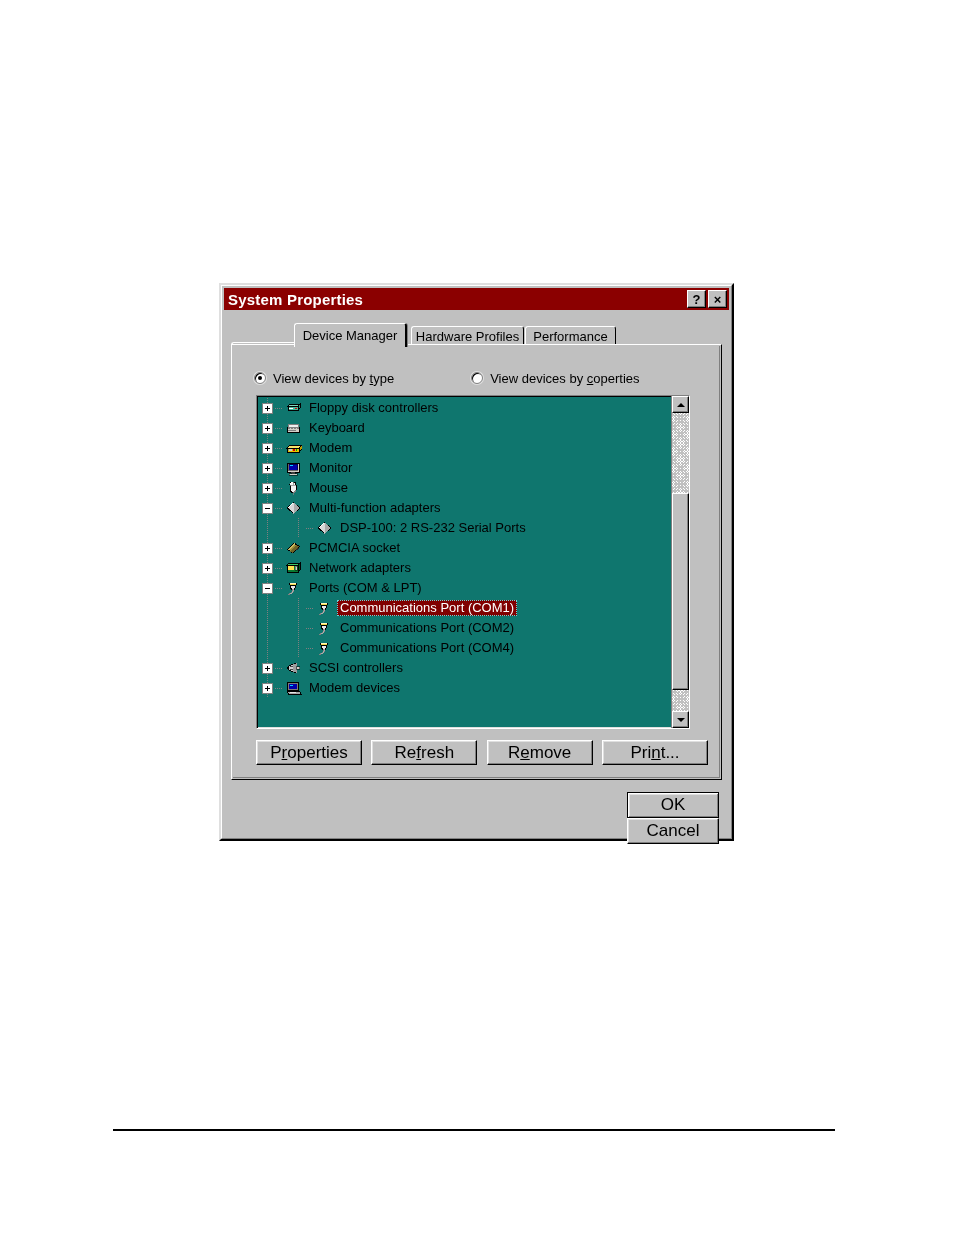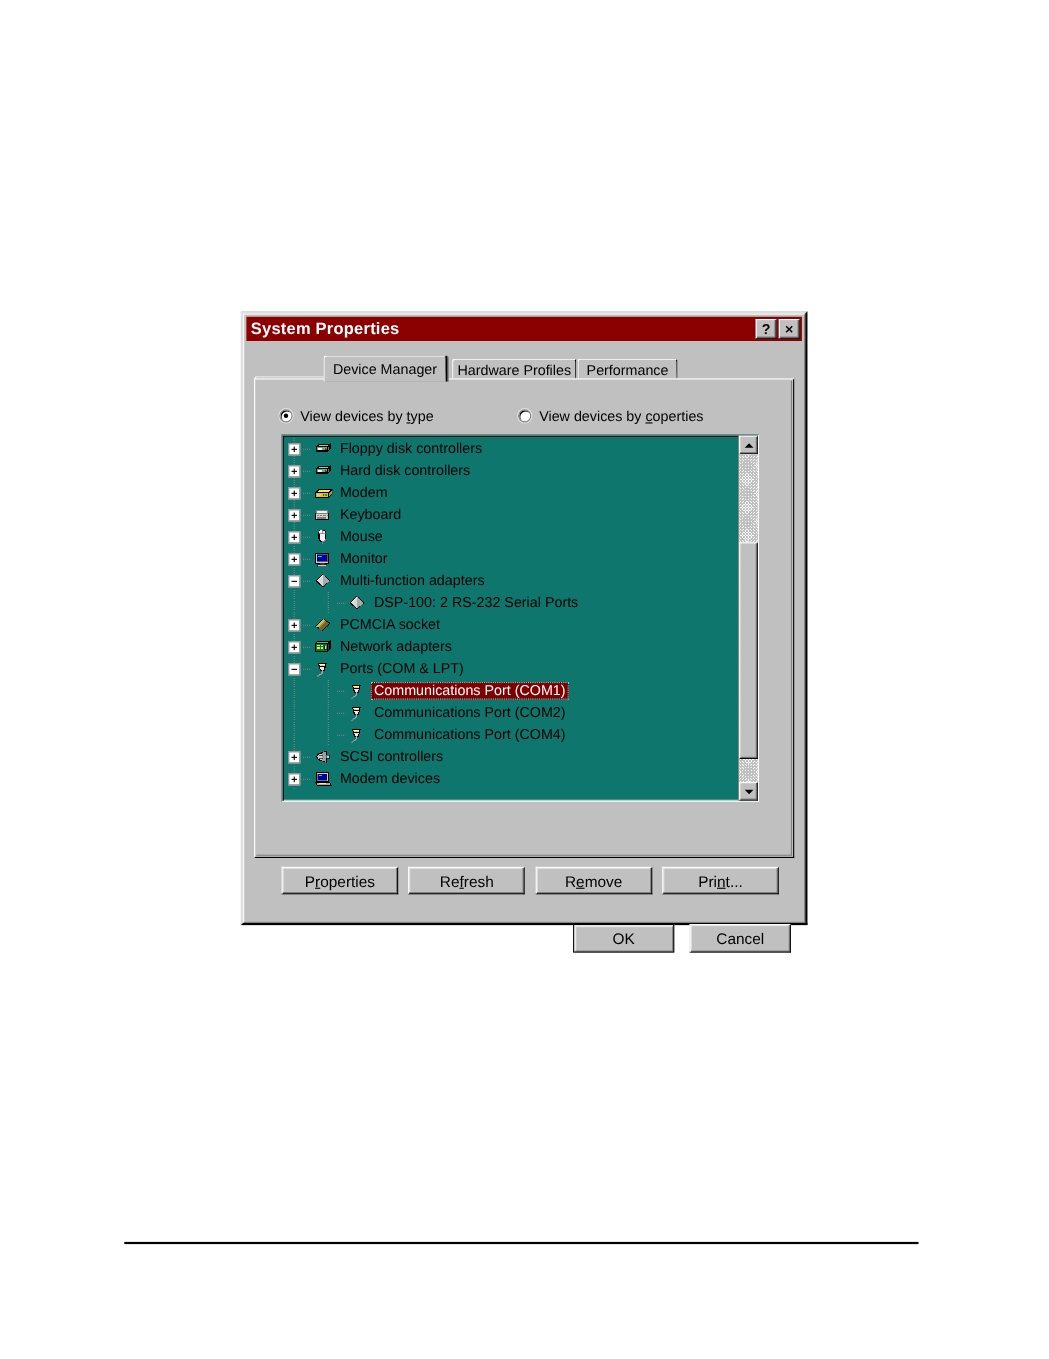--- a/index.html
+++ b/index.html
@@ -338,46 +338,46 @@
   
   .btn {
     background: #c0c0c0;
     box-sizing: border-box;
     border-top: 1px solid #ffffff;
     border-left: 1px solid #ffffff;
     border-right: 1px solid #000000;
     border-bottom: 1px solid #000000;
     box-shadow: inset -1px -1px 0 #808080, inset 1px 1px 0 #dfdfdf;
     font-family: "Liberation Sans", sans-serif;
-    font-size: 14px;
+    font-size: 17px;
     color: #000000;
     display: flex;
     align-items: center;
     justify-content: center;
     white-space: nowrap;
-    margin-top: 48px;
   }
   .action-row {
     position: absolute;
     left: 24px;
     top: 395px;
     width: 452px;
     height: 25px;
     display: flex;
     justify-content: space-between;
   }
   .action-row .btn { width: 106px; height: 25px; }
 
   
   .bottom-row {
     position: absolute;
     right: 13px;
     top: 507px;
     display: flex;
-    gap: 14px;
+    gap: 0;
+    flex-direction: column;
   }
   .bottom-row .btn { width: 92px; height: 26px; }
   .btn.default {
     border: 1px solid #000000;
     box-shadow: inset 1px 1px 0 #ffffff, inset -1px -1px 0 #808080,
                 inset 2px 2px 0 #dfdfdf;
   }
   u { text-decoration: underline; }
 </style>
 </head>
@@ -431,88 +431,74 @@
                 <circle cx="11" cy="8.5" r="1" fill="#d00"></circle>
               </svg></span>
             <span class="label-text">Floppy disk controllers</span>
           </div>
           <div class="tree-row">
             <span class="vdot" style="left: 10px;"></span>
             <span class="indent" style="width: 5px;"></span>
             <span class="expander plus"></span>
             <span class="dotline"></span>
             <span class="icon"><svg width="17" height="16" viewBox="0 0 17 16" shape-rendering="crispEdges">
-                <path d="M3 6h10v4H3z" fill="#4ab89a" stroke="#000"></path>
-                <path d="M3 6l2-2h10l-2 2z" fill="#7fd8bd" stroke="#000"></path>
-                <path d="M13 6l2-2v4l-2 2z" fill="#2e8f74" stroke="#000"></path>
-                <rect x="4" y="7.5" width="4" height="1.5" fill="#fff"></rect>
-                <circle cx="11" cy="8.5" r="1" fill="#d00"></circle>
-              </svg></span>
-            <span class="label-text">Hard disk controllers</span>
-          </div>
-          <div class="tree-row">
-            <span class="vdot" style="left: 10px;"></span>
-            <span class="indent" style="width: 5px;"></span>
-            <span class="expander plus"></span>
-            <span class="dotline"></span>
-            <span class="icon"><svg width="17" height="16" viewBox="0 0 17 16" shape-rendering="crispEdges">
-                <path d="M2 8h12v4H2z" fill="#e8c300" stroke="#000"></path>
-                <path d="M2 8l3-3h12l-3 3z" fill="#f7e36a" stroke="#000"></path>
-                <path d="M14 8l3-3v4l-3 3z" fill="#bb9c00" stroke="#000"></path>
-                <rect x="3.5" y="9.2" width="3" height="1.6" fill="#fff" stroke="#808080" stroke-width=".4"></rect>
-                <circle cx="9" cy="10" r=".9" fill="#d00"></circle>
-                <circle cx="11.5" cy="10" r=".9" fill="#0a0"></circle>
-              </svg></span>
-            <span class="label-text">Modem</span>
-          </div>
-          <div class="tree-row">
-            <span class="vdot" style="left: 10px;"></span>
-            <span class="indent" style="width: 5px;"></span>
-            <span class="expander plus"></span>
-            <span class="dotline"></span>
-            <span class="icon"><svg width="17" height="16" viewBox="0 0 17 16" shape-rendering="crispEdges">
                 <path d="M2 7h12v5H2z" fill="#d4d0c8" stroke="#000"></path>
                 <path d="M3 4h10v3H3z" fill="#efefef" stroke="#808080"></path>
                 <g fill="#808080">
                   <rect x="3" y="8" width="2" height="1.4"></rect>
                   <rect x="6" y="8" width="2" height="1.4"></rect>
                   <rect x="9" y="8" width="2" height="1.4"></rect>
                   <rect x="12" y="8" width="1.5" height="1.4"></rect>
                   <rect x="3" y="10" width="8" height="1.4"></rect>
                 </g>
               </svg></span>
             <span class="label-text">Keyboard</span>
           </div>
           <div class="tree-row">
             <span class="vdot" style="left: 10px;"></span>
             <span class="indent" style="width: 5px;"></span>
             <span class="expander plus"></span>
             <span class="dotline"></span>
             <span class="icon"><svg width="17" height="16" viewBox="0 0 17 16" shape-rendering="crispEdges">
+                <path d="M2 8h12v4H2z" fill="#e8c300" stroke="#000"></path>
+                <path d="M2 8l3-3h12l-3 3z" fill="#f7e36a" stroke="#000"></path>
+                <path d="M14 8l3-3v4l-3 3z" fill="#bb9c00" stroke="#000"></path>
+                <rect x="3.5" y="9.2" width="3" height="1.6" fill="#fff" stroke="#808080" stroke-width=".4"></rect>
+                <circle cx="9" cy="10" r=".9" fill="#d00"></circle>
+                <circle cx="11.5" cy="10" r=".9" fill="#0a0"></circle>
+              </svg></span>
+            <span class="label-text">Modem</span>
+          </div>
+          <div class="tree-row">
+            <span class="vdot" style="left: 10px;"></span>
+            <span class="indent" style="width: 5px;"></span>
+            <span class="expander plus"></span>
+            <span class="dotline"></span>
+            <span class="icon"><svg width="17" height="16" viewBox="0 0 17 16" shape-rendering="crispEdges">
+                <rect x="2" y="3" width="12" height="9" fill="#d4d0c8" stroke="#000"></rect>
+                <rect x="3.5" y="4.3" width="9" height="6" fill="#0000a8" stroke="#000" stroke-width=".5"></rect>
+                <rect x="4.5" y="5.2" width="3" height="1.2" fill="#00d4ff"></rect>
+                <rect x="6" y="12" width="4" height="2" fill="#808080" stroke="#000" stroke-width=".5"></rect>
+                <rect x="4" y="13.6" width="8" height="1.4" fill="#d4d0c8" stroke="#000" stroke-width=".5"></rect>
+              </svg></span>
+            <span class="label-text">Monitor</span>
+          </div>
+          <div class="tree-row">
+            <span class="vdot" style="left: 10px;"></span>
+            <span class="indent" style="width: 5px;"></span>
+            <span class="expander plus"></span>
+            <span class="dotline"></span>
+            <span class="icon"><svg width="17" height="16" viewBox="0 0 17 16" shape-rendering="crispEdges">
                 <path d="M5 4.5c0-1.6 1.4-2.5 3-2.5s3 .9 3 2.5v5c0 1.7-1.4 2.8-3 2.8s-3-1.1-3-2.8z" fill="#f2f2f2" stroke="#000"></path>
                 <path d="M8 2v3.4M5 5.4h6" stroke="#808080" stroke-width=".7" fill="none"></path>
                 <path d="M8 2c-1.5 0-2.6 1-2.9 2.2" stroke="#fff" fill="none"></path>
                 <path d="M11 9.6c0 1.6-1.4 2.7-3 2.7" stroke="#808080" fill="none"></path>
                 <path d="M8 12.4v2.2" stroke="#808080" stroke-width=".8"></path>
               </svg></span>
             <span class="label-text">Mouse</span>
-          </div>
-          <div class="tree-row">
-            <span class="vdot" style="left: 10px;"></span>
-            <span class="indent" style="width: 5px;"></span>
-            <span class="expander plus"></span>
-            <span class="dotline"></span>
-            <span class="icon"><svg width="17" height="16" viewBox="0 0 17 16" shape-rendering="crispEdges">
-                <rect x="2" y="3" width="12" height="9" fill="#d4d0c8" stroke="#000"></rect>
-                <rect x="3.5" y="4.3" width="9" height="6" fill="#0000a8" stroke="#000" stroke-width=".5"></rect>
-                <rect x="4.5" y="5.2" width="3" height="1.2" fill="#00d4ff"></rect>
-                <rect x="6" y="12" width="4" height="2" fill="#808080" stroke="#000" stroke-width=".5"></rect>
-                <rect x="4" y="13.6" width="8" height="1.4" fill="#d4d0c8" stroke="#000" stroke-width=".5"></rect>
-              </svg></span>
-            <span class="label-text">Monitor</span>
           </div>
           <div class="tree-row">
             <span class="vdot" style="left: 10px;"></span>
             <span class="indent" style="width: 5px;"></span>
             <span class="expander"></span>
             <span class="dotline"></span>
             <span class="icon"><svg width="17" height="16" viewBox="0 0 17 16" shape-rendering="crispEdges">
                 <path d="M8.5 2.5L14.5 8l-6 5.5L2.5 8z" fill="#d8d8d8" stroke="#000"></path>
                 <path d="M8.5 2.5L14.5 8l-6 5.5z" fill="#a9a9a9"></path>
                 <path d="M8.5 2.8L3.2 8" stroke="#fff"></path>

